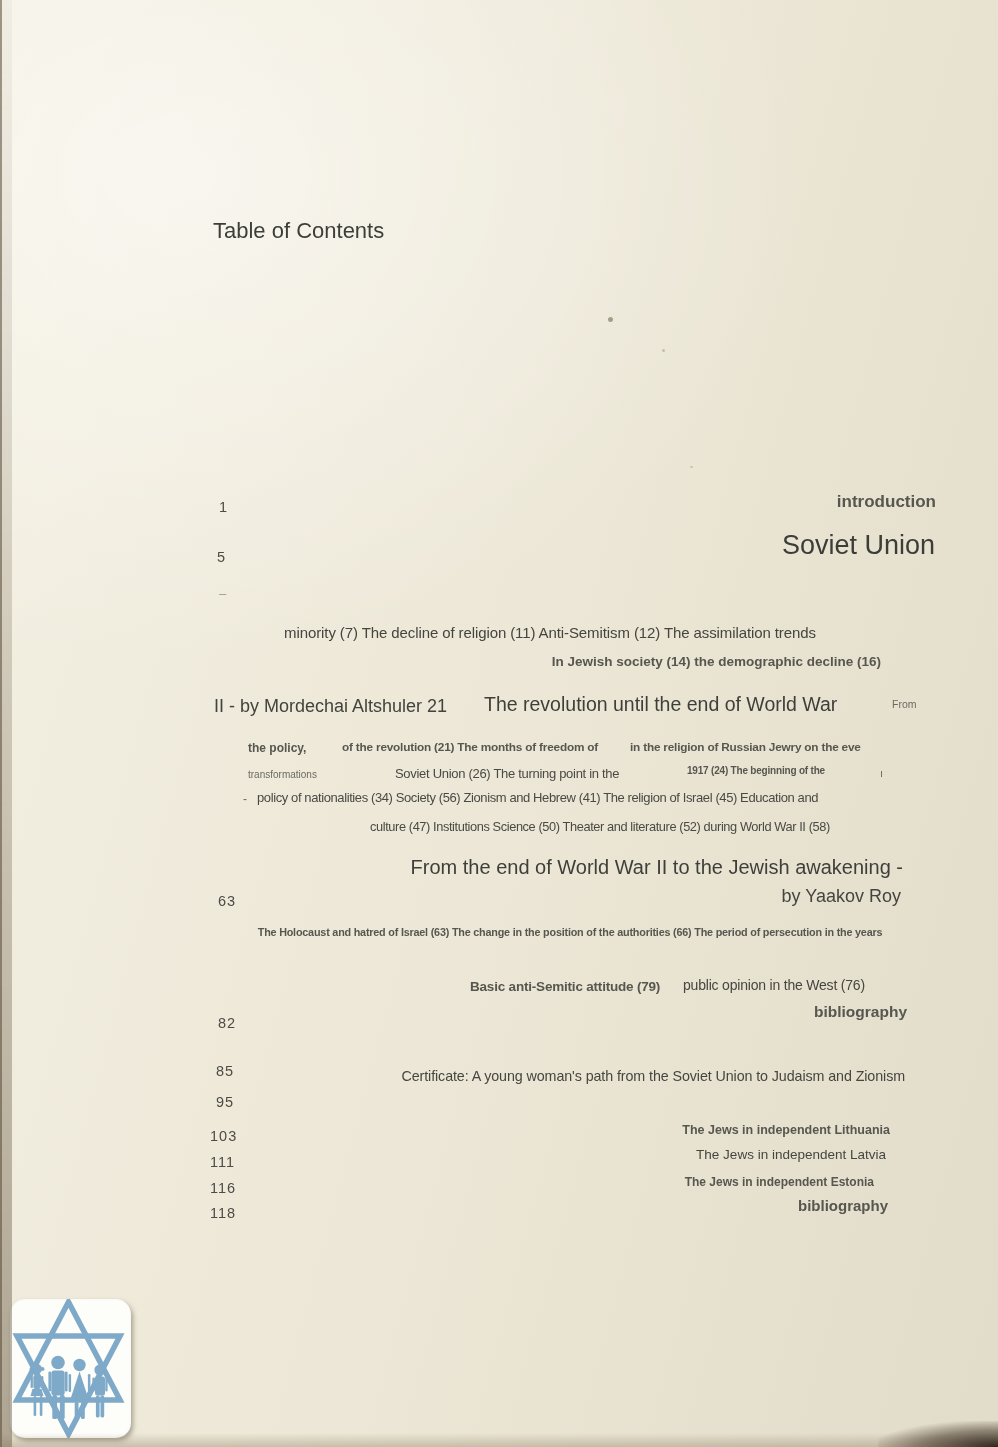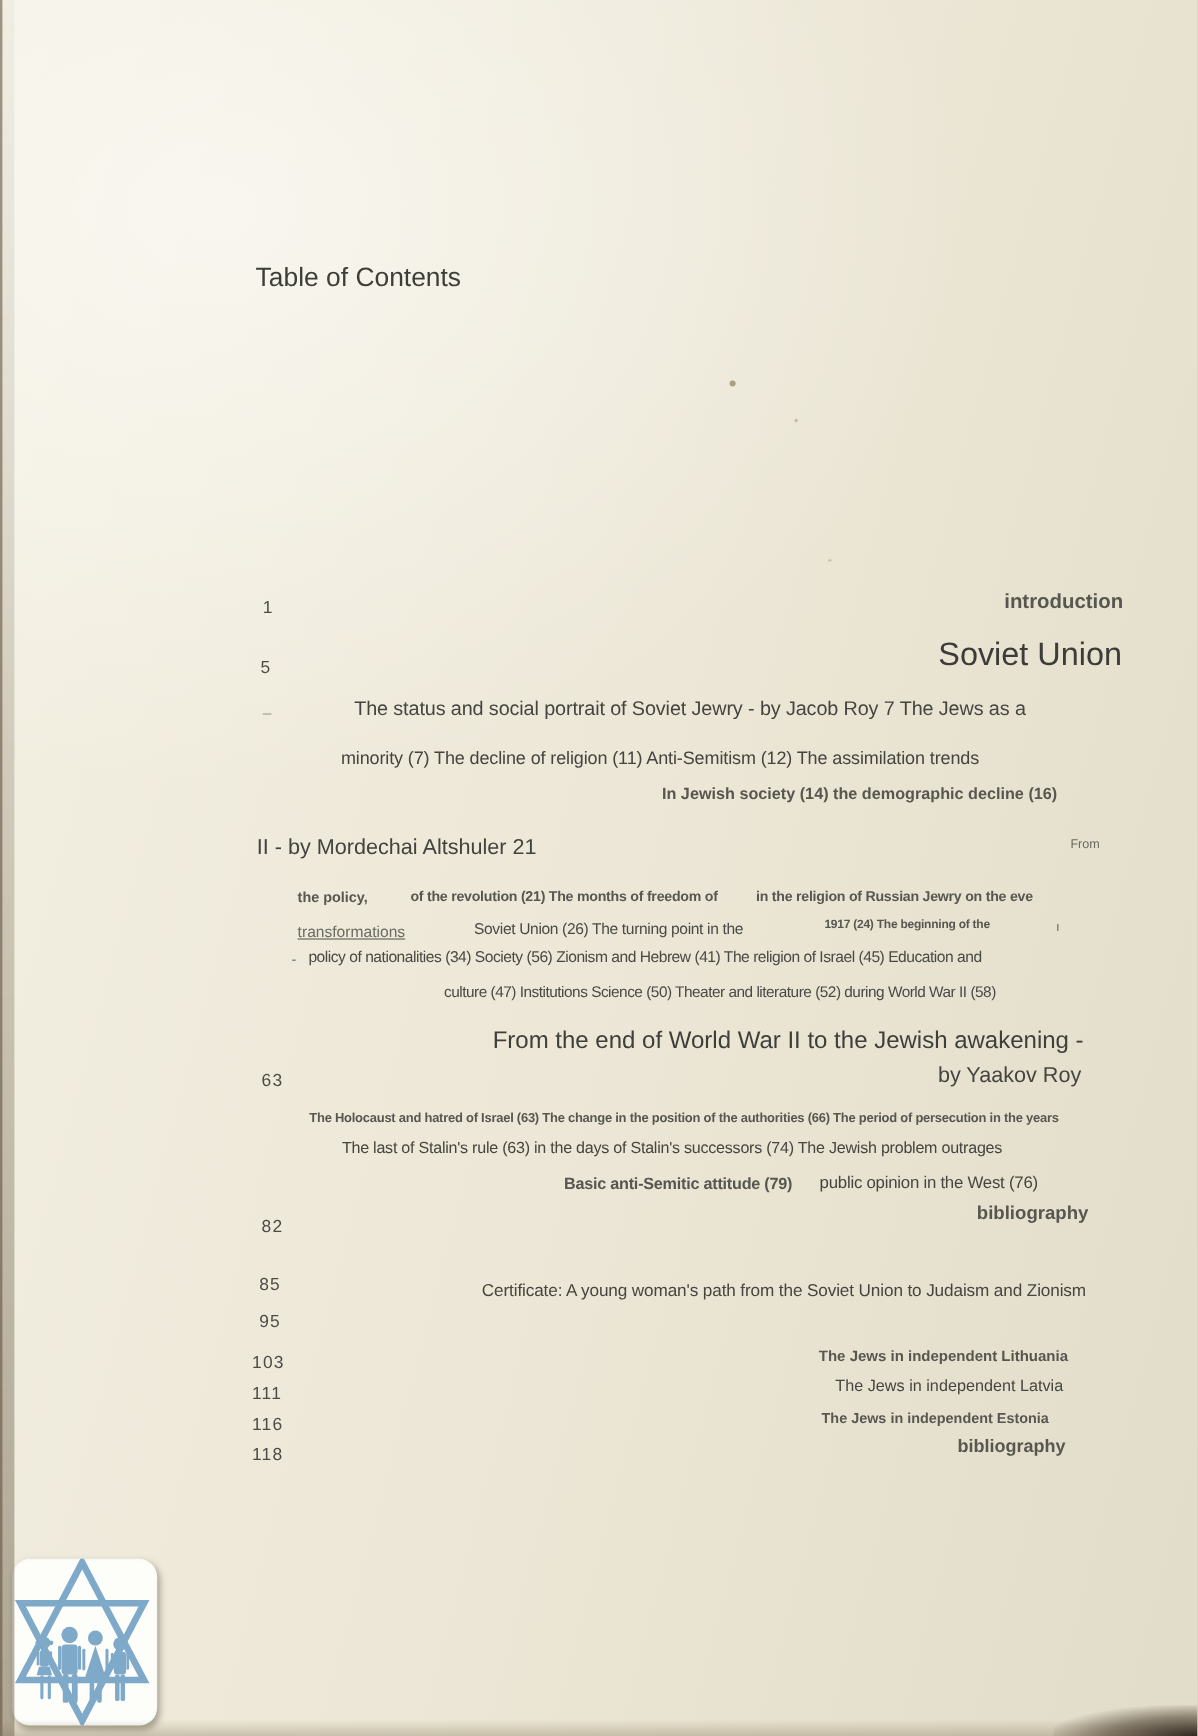--- a/index.html
+++ b/index.html
@@ -46,47 +46,46 @@
   <div class="line" style="left:213px;top:218px;font-size:22px;color:#3e3e39;">Table of Contents</div>
 
   <div class="line num" style="left:219px;top:499px;">1</div>
   <div class="line right soft" style="right:62px;top:492px;font-size:17px;">introduction</div>
 
   <div class="line num" style="left:217px;top:549px;">5</div>
   <div class="line right" style="right:63px;top:530px;font-size:27px;color:#3c3c38;">Soviet Union</div>
 
   <div class="line" style="left:219px;top:586px;font-size:13px;color:#9a9a8e;">–</div>
 
-  <div class="line center" style="left:230px;top:582px;width:690px;font-size:16.5px;letter-spacing:-0.1px;">The status and social portrait of Soviet Jewry - by Jacob Roy 7 The Jews as a</div>
   <div class="line center" style="left:200px;top:624px;width:700px;font-size:15px;letter-spacing:-0.1px;">minority (7) The decline of religion (11) Anti-Semitism (12) The assimilation trends</div>
   <div class="line right soft" style="right:117px;top:654px;font-size:13.5px;">In Jewish society (14) the demographic decline (16)</div>
 
   <div class="line" style="left:214px;top:696px;font-size:18px;color:#43433e;">II - by Mordechai Altshuler 21</div>
+  <div class="line" style="left:484px;top:693px;font-size:19.5px;color:#3f3f3a;">The revolution until the end of World War</div>
   <div class="line softer" style="left:892px;top:698px;font-size:10.5px;">From</div>
 
   <div class="line soft" style="left:248px;top:741px;font-size:12px;">the policy,</div>
   <div class="line soft" style="left:342px;top:740px;font-size:11.8px;letter-spacing:-0.2px;">of the revolution (21) The months of freedom of</div>
   <div class="line soft" style="left:630px;top:740px;font-size:11.8px;letter-spacing:-0.2px;">in the religion of Russian Jewry on the eve</div>
 
-  <div class="line softer" style="left:248px;top:769px;font-size:13px;text-decoration:underline;">transformations</div>
+  <div class="line softer" style="left:248px;top:769px;font-size:10px;">transformations</div>
   <div class="line" style="left:395px;top:766px;font-size:13px;letter-spacing:-0.3px;color:#4a4a44;">Soviet Union (26) The turning point in the</div>
   <div class="line soft" style="left:687px;top:765px;font-size:10px;letter-spacing:-0.2px;">1917 (24) The beginning of the</div>
   <div class="line softer" style="left:880px;top:767px;font-size:11px;">ı</div>
 
   <div class="line softer" style="left:243px;top:792px;font-size:12px;">-</div>
   <div class="line" style="left:257px;top:790px;font-size:13px;letter-spacing:-0.4px;color:#4a4a44;">policy of nationalities (34) Society (56) Zionism and Hebrew (41) The religion of Israel (45) Education and</div>
 
   <div class="line" style="left:370px;top:819px;font-size:12.8px;letter-spacing:-0.4px;color:#4a4a44;">culture (47) Institutions Science (50) Theater and literature (52) during World War II (58)</div>
 
   <div class="line right" style="right:95px;top:856px;font-size:20px;color:#3f3f3a;">From the end of World War II to the Jewish awakening -</div>
   <div class="line num" style="left:218px;top:893px;">63</div>
   <div class="line right" style="right:97px;top:886px;font-size:18px;color:#45453f;">by Yaakov Roy</div>
 
   <div class="line center soft" style="left:240px;top:926px;width:660px;font-size:10.8px;letter-spacing:-0.2px;">The Holocaust and hatred of Israel (63) The change in the position of the authorities (66) The period of persecution in the years</div>
-  <div class="line center" style="left:230px;top:949px;width:660px;font-size:13.4px;letter-spacing:-0.2px;color:#46463f;">The last of Stalin's rule (63) in the days of Stalin's successors (74) The Jewish problem outrages</div>
   <div class="line soft" style="left:470px;top:979px;font-size:13.5px;letter-spacing:-0.2px;">Basic anti-Semitic attitude (79)</div>
   <div class="line" style="left:683px;top:977px;font-size:14px;letter-spacing:-0.2px;color:#46463f;">public opinion in the West (76)</div>
 
   <div class="line num" style="left:218px;top:1015px;">82</div>
   <div class="line right soft" style="right:91px;top:1003px;font-size:15.5px;">bibliography</div>
 
   <div class="line num" style="left:216px;top:1063px;">85</div>
   <div class="line right" style="right:93px;top:1056px;font-size:14.3px;letter-spacing:-0.1px;color:#46463f;margin-top:12px;">Certificate: A young woman's path from the Soviet Union to Judaism and Zionism</div>
 
   <div class="line num" style="left:216px;top:1094px;">95</div>

